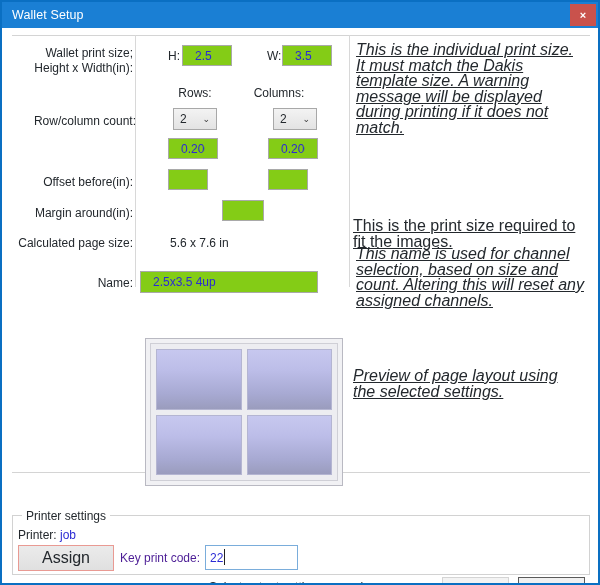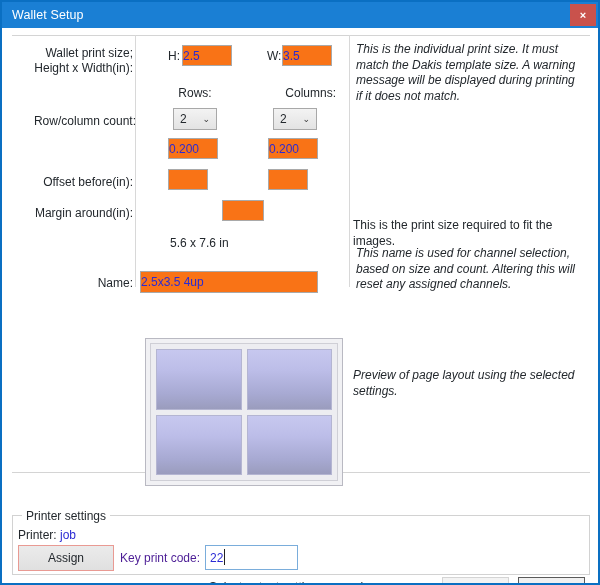--- a/index.html
+++ b/index.html
@@ -88,25 +88,25 @@
   .valtext {
     position: absolute;
     font-size: 12px;
     color: #23282d;
   }
   
   .tbox {
     position: absolute;
     box-sizing: border-box;
     border: 1px solid #a9a9a9;
-    background: #f97316;
+    background: #84cc16;
     font-family: "Liberation Sans", "DejaVu Sans", sans-serif;
     font-size: 12px;
     color: #2b2bd4;
-    padding: 0 0;
+    padding: 0 12px;
     line-height: 18px;
     outline: none;
   }
   .prefix {
     position: absolute;
     font-size: 12px;
     color: #23282d;
   }
   .combo {
     position: absolute;
@@ -128,24 +128,25 @@
     margin-left: auto;
     margin-right: 6px;
     font-size: 9px;
     color: #3a3a3a;
     line-height: 1;
   }
   
   .help {
     position: absolute;
     font-style: italic;
-    font-size: 12px;
+    font-size: 16px;
     color: #23282d;
     line-height: 15.5px;
     width: 228px;
+    text-decoration: underline;
   }
   .help.plain { font-style: normal; }
   
   #preview-frame {
     position: absolute;
     left: 143px;
     top: 310px;
     width: 198px;
     height: 148px;
     box-sizing: border-box;
@@ -200,21 +201,21 @@
   #assign-btn {
     position: absolute;
     left: 16px;
     top: 517px;
     width: 96px;
     height: 26px;
     box-sizing: border-box;
     border: 1px solid #e99a93;
     background: linear-gradient(#ebebeb, #e0e0e0);
     font-family: "Liberation Sans", "DejaVu Sans", sans-serif;
-    font-size: 12px;
+    font-size: 16px;
     color: #23282d;
     cursor: pointer;
   }
   #keycode-label {
     position: absolute;
     left: 118px;
     top: 523px;
     font-size: 12px;
     color: #4c1d95;
   }
@@ -293,21 +294,21 @@
     <div class="lbl" style="left:13px; top:18px; width:118px;">Wallet print size;</div>
     <div class="lbl" style="left:13px; top:33px; width:118px;">Height x Width(in):</div>
 
     <div class="prefix" style="left:166px; top:21px;">H:</div>
     <input class="tbox" style="left: 180px; top: 17px; width: 50px; height: 21px;" value="2.5">
 
     <div class="prefix" style="left:265px; top:21px;">W:</div>
     <input class="tbox" style="left: 280px; top: 17px; width: 50px; height: 21px;" value="3.5">
 
     <div class="sublbl" style="left:156px; top:58px; width:74px;">Rows:</div>
-    <div class="sublbl" style="left:252px; top:58px; width:82px;text-align:right;">Columns:</div>
+    <div class="sublbl" style="left:236px; top:58px; width:82px;">Columns:</div>
 
     <div class="lbl" style="left:16px; top:86px; width:118px;">Row/column count:</div>
     <div class="combo" style="left:171px; top:80px;">
       <span class="cv">2</span>
       <span class="chev">⌄</span>
     </div>
     <div class="combo" style="left:271px; top:80px;">
       <span class="cv">2</span>
       <span class="chev">⌄</span>
     </div>
@@ -315,20 +316,21 @@
     <input class="tbox" style="left: 166px; top: 110px; width: 50px; height: 21px;" value="0.200">
     <input class="tbox" style="left: 266px; top: 110px; width: 50px; height: 21px;" value="0.200">
 
     <div class="lbl" style="left:13px; top:147px; width:118px;">Offset before(in):</div>
     <input class="tbox" style="left: 166px; top: 141px; width: 40px; height: 21px;" value="">
     <input class="tbox" style="left: 266px; top: 141px; width: 40px; height: 21px;" value="">
 
     <div class="lbl" style="left:13px; top:178px; width:118px;">Margin around(in):</div>
     <input class="tbox" style="left: 220px; top: 172px; width: 42px; height: 21px;" value="">
 
+    <div class="lbl" style="left:13px; top:208px; width:118px;">Calculated page size:</div>
     <div class="valtext" style="left:168px; top:208px;">5.6 x 7.6 in</div>
 
     <div class="lbl" style="left:13px; top:248px; width:118px;">Name:</div>
     <input class="tbox" style="left: 138px; top: 243px; width: 178px; height: 22px;" value="2.5x3.5 4up">
 
     <div class="help" style="left:354px; top:14px;">This is the individual print size. It must match the Dakis template size. A warning message will be displayed during printing if it does not match.</div>
     <div class="help plain" style="left:351px; top:190px;">This is the print size required to fit the images.</div>
     <div class="help" style="left:354px; top:218px;">This name is used for channel selection, based on size and count. Altering this will reset any assigned channels.</div>
     <div class="help" style="left:351px; top:340px;">Preview of page layout using the selected settings.</div>
 

